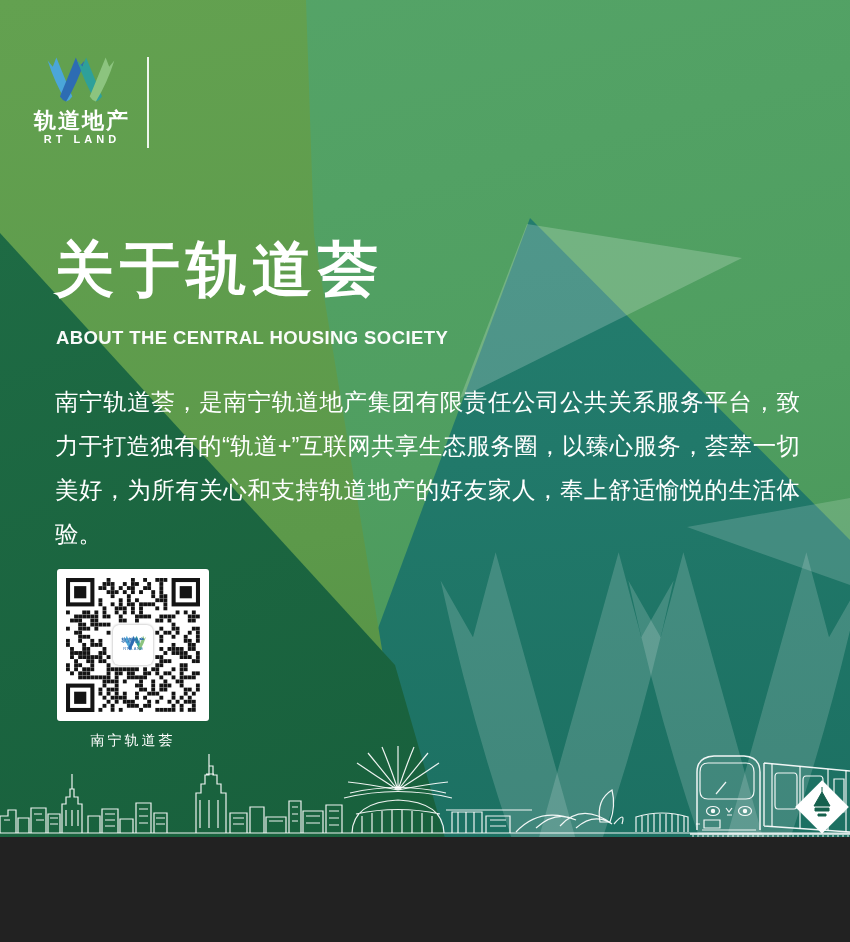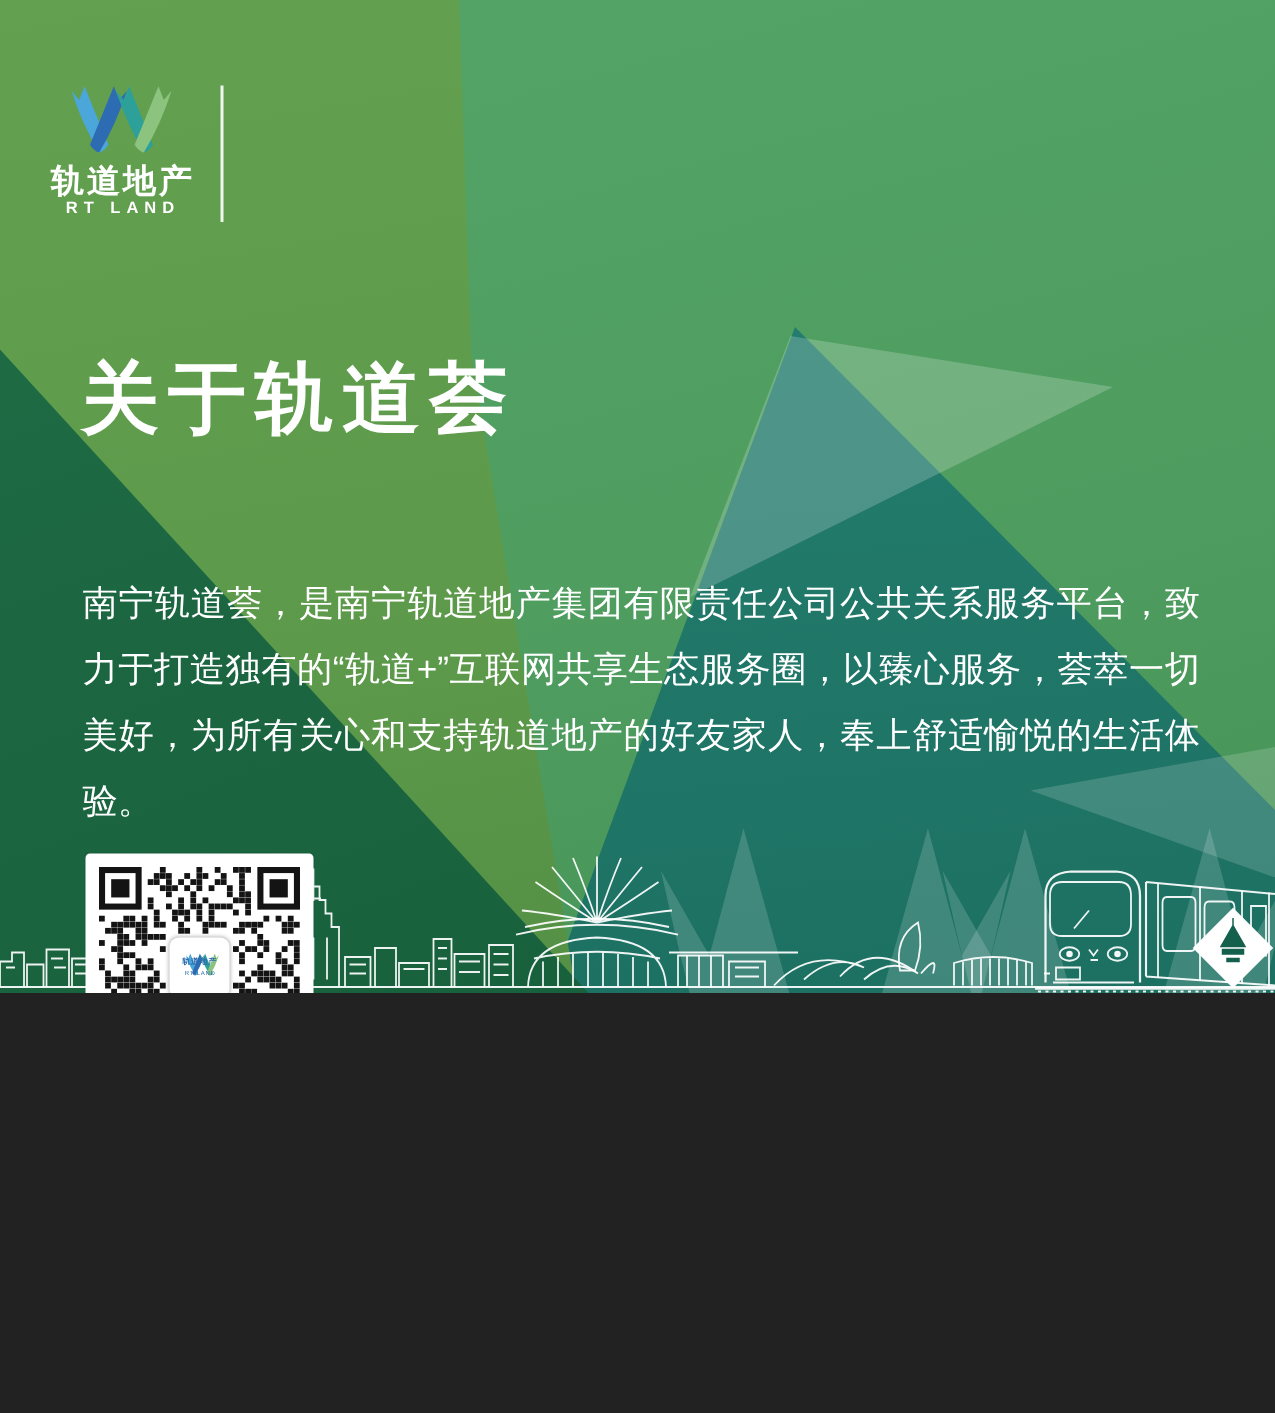--- a/index.html
+++ b/index.html
@@ -1,17 +1,17 @@
 <!DOCTYPE html>
 <html style="--c-base: #4F9E60; --c-base-light: #55A468; --c-base-dark: #479257; --c-olive: #5C994A; --c-olive-light: #63A150; --c-olive-dark: #528D43; --c-dark: #1E6B44; --c-dark-deep: #175E3B; --c-teal: #21796A; --c-teal-light: #268172; --c-teal-dark: #1C7062; --c-em-bluelight: #4BA6D9; --c-em-blue: #2D6CB3; --c-em-teal: #2EA09A; --c-em-green: #8CC47F;"><head>
 <meta charset="utf-8">
 <style>
   html,body{margin:0;padding:0;background:#222;}
   .page{
-    position:relative;width:850px;height:662px;overflow:hidden;
+    position:relative;width:850px;height:837px;overflow:hidden;
     font-family:"Liberation Sans","DejaVu Sans",sans-serif;
     background:linear-gradient(165deg,var(--c-base-light) 0%,var(--c-base) 55%,var(--c-base-dark) 100%);
   }
   .layer{position:absolute;inset:0;}
   .shard-teal{
     background:linear-gradient(175deg,var(--c-teal-light) 0%,var(--c-teal) 55%,var(--c-teal-dark) 100%);
     clip-path:polygon(530px 218px,850px 540px,850px 942px,445px 942px,370px 650px);
   }
   .shard-olive{
     background:linear-gradient(170deg,var(--c-olive-light) 0%,var(--c-olive) 60%,var(--c-olive-dark) 100%);
@@ -31,40 +31,40 @@
   .brand-emblem{position:absolute;left:42px;top:52px;width:78px;height:52px;}
   .brand-cn{position:absolute;left:12px;top:106px;width:140px;text-align:center;color:#fff;
     font-size:22px;font-weight:700;letter-spacing:2px;}
   .brand-en{position:absolute;left:12px;top:133px;width:140px;text-align:center;color:#fff;
     font-size:11px;font-weight:700;letter-spacing:4px;}
   .brand-divider{position:absolute;left:147px;top:57px;width:2px;height:91px;background:rgba(255,255,255,.9);}
   .wordmark{position:absolute;left:168px;top:68px;color:#fff;font-size:57px;font-weight:700;
     letter-spacing:16px;line-height:1;}
 
   
-  .hero-title{position:absolute;left:54px;top:240px;color:#fff;font-size:52px;font-weight:900;
+  .hero-title{position:absolute;left:54px;top:240px;color:#fff;font-size:60px;font-weight:900;
     letter-spacing:6px;line-height:1;}
   .hero-sub{position:absolute;left:56px;top:327px;color:rgba(255,255,255,.97);font-size:18.5px;
     font-weight:600;letter-spacing:0.4px;}
 
   
   .body-text{position:absolute;left:55px;top:380px;width:745px;color:#fff;font-size:23.5px;
     line-height:44px;text-align:justify;}
 
   
   .qr-box{position:absolute;left:57px;top:569px;width:152px;height:152px;background:#fff;
     border-radius:3px;box-shadow:0 0 0 1px rgba(0,0,0,.04);}
   .qr-box svg{position:absolute;left:9px;top:9px;}
   .qr-badge{position:absolute;left:56px;top:56px;width:40px;height:40px;background:#fff;border-radius:6px;
     box-shadow:0 0 3px rgba(0,0,0,.35);display:flex;flex-direction:column;align-items:center;justify-content:center;}
   .qr-badge .mini-emblem{width:26px;height:17px;}
   .qr-badge .mini-cn{font-size:8px;transform:scale(.68);color:#2a6db0;font-weight:700;letter-spacing:.5px;white-space:nowrap;line-height:1;}
   .qr-badge .mini-en{font-size:8px;transform:scale(.5);color:#2a6db0;letter-spacing:1px;white-space:nowrap;line-height:1;}
-  .qr-caption{position:absolute;left:57px;top:692px;width:152px;text-align:center;color:#fff;
-    font-size:24px;letter-spacing:3px;}
+  .qr-caption{position:absolute;left:57px;top:732px;width:152px;text-align:center;color:#fff;
+    font-size:14px;letter-spacing:3px;}
 </style>
 </head>
 <body>
 
 <div class="page">
 
   <div class="layer shard-teal">
 
     <svg class="watermark" viewBox="0 0 152 100" preserveAspectRatio="none">
       <g fill="currentColor">
@@ -153,20 +153,21 @@
         <path d="M0,0 Q-22,-36 -36,-80 L-26,-68 L-19,-86 Q-2,-44 12,-10 Q7,-2 0,0 Z" fill="var(--c-em-teal)"></path>
         <path d="M0,0 Q-22,-36 -36,-80 L-26,-68 L-19,-86 Q-2,-44 12,-10 Q7,-2 0,0 Z" transform="scale(-1,1)" fill="var(--c-em-green)"></path>
       </g>
     </svg>
     <div class="brand-cn">轨道地产</div>
     <div class="brand-en">RT LAND</div>
     <div class="brand-divider"></div>
   </div>
 
   <h1 class="hero-title" style="margin:0">关于轨道荟</h1>
+  <div class="hero-sub">ABOUT THE CENTRAL HOUSING SOCIETY</div>
 
   <p class="body-text" style="margin:0">南宁轨道荟，是南宁轨道地产集团有限责任公司公共关系服务平台，致力于打造独有的“轨道+”互联网共享生态服务圈，以臻心服务，荟萃一切美好，为所有关心和支持轨道地产的好友家人，奉上舒适愉悦的生活体验。</p>
 
   <div class="qr-box">
     <svg id="qr-svg" width="134" height="134" viewBox="0 0 134 134">
         <rect x="40.60606060606061" y="0" width="3.8575757575757574" height="3.8575757575757574" fill="#141414"></rect>
         <rect x="64.96969696969697" y="0" width="3.8575757575757574" height="3.8575757575757574" fill="#141414"></rect>
         <rect x="77.15151515151516" y="0" width="3.8575757575757574" height="3.8575757575757574" fill="#141414"></rect>
         <rect x="89.33333333333333" y="0" width="3.8575757575757574" height="3.8575757575757574" fill="#141414"></rect>
         <rect x="93.39393939393939" y="0" width="3.8575757575757574" height="3.8575757575757574" fill="#141414"></rect>

